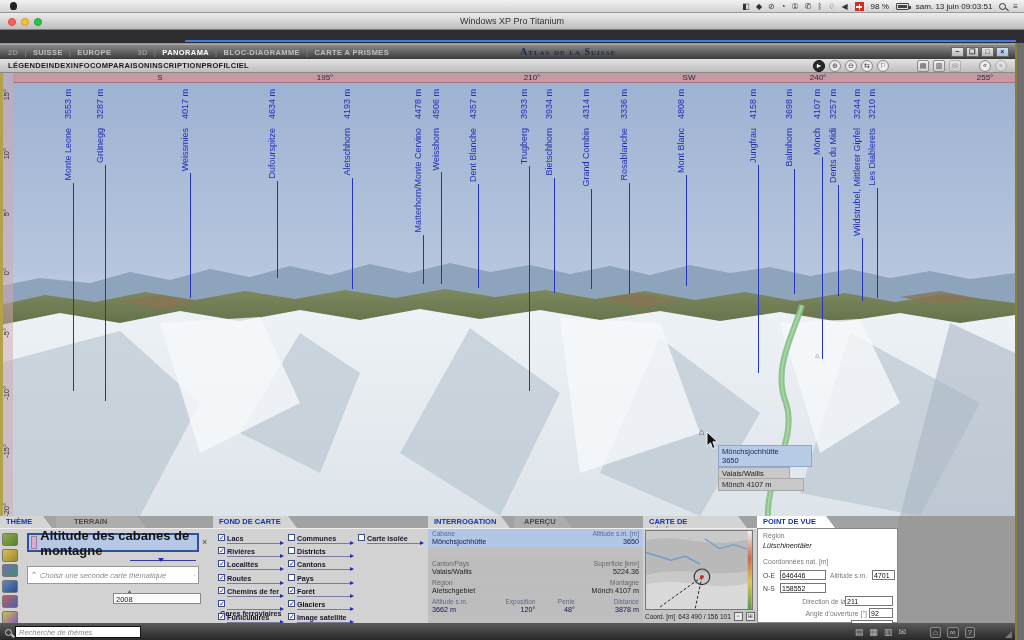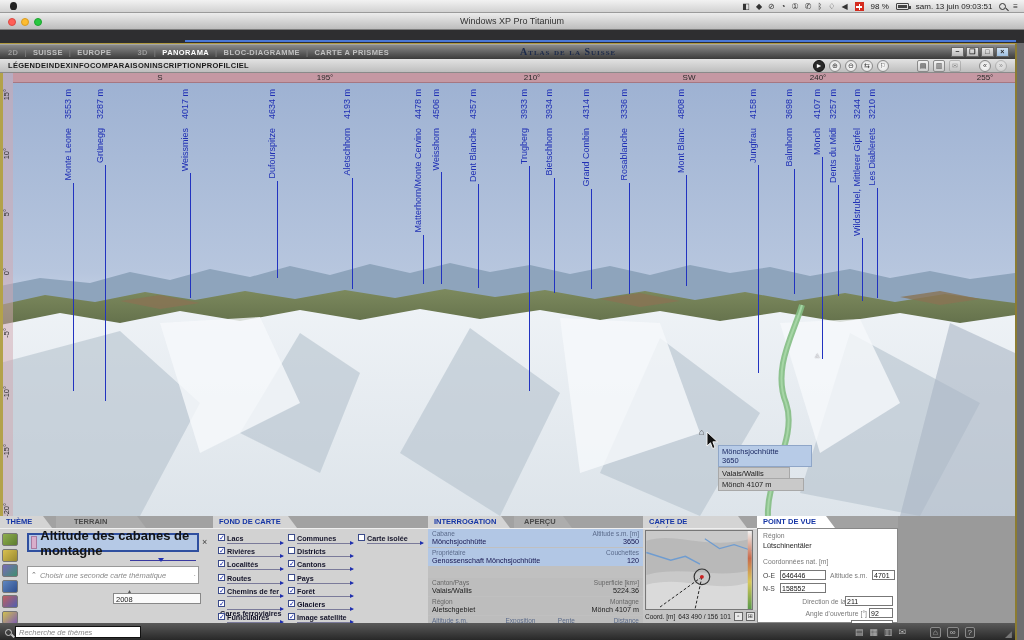--- a/index.html
+++ b/index.html
@@ -449,30 +449,20 @@
               <div class="int-row blue">
                 <div class="int-cell left">
                   <div class="int-label">Cabane</div>
                   <div class="int-value">Mönchsjochhütte</div>
                 </div>
                 <div class="int-cell right">
                   <div class="int-label">Altitude s.m. [m]</div>
                   <div class="int-value">3650</div>
                 </div>
               </div>
-              <div class="int-row blue">
-                <div class="int-cell left">
-                  <div class="int-label">Propriétaire</div>
-                  <div class="int-value">Genossenschaft Mönchsjochhütte</div>
-                </div>
-                <div class="int-cell right">
-                  <div class="int-label">Couchettes</div>
-                  <div class="int-value">120</div>
-                </div>
-              </div>
               <div class="int-gap"></div>
               <div class="int-row gray">
                 <div class="int-cell left">
                   <div class="int-label">Canton/Pays</div>
                   <div class="int-value">Valais/Wallis</div>
                 </div>
                 <div class="int-cell right">
                   <div class="int-label">Superficie [km²]</div>
                   <div class="int-value">5224.36</div>
                 </div>
@@ -538,21 +528,21 @@
             <span class="mini-btn">▫</span>
             <span class="mini-btn">⊞</span>
           </div>
         </div>
       </div>
 
       <div class="panel" id="panel-pdv">
         <div class="ptab active" style="left:0;width:78px;background:#fff;">POINT DE VUE</div>
         <div class="pbody">
           <span class="pdv-lab" style="left:5px;top:3px;">Région</span>
-          <span class="pdv-val" style="left:5px;top:12px;">Lütschinentäler</span>
+          <span class="pdv-val" style="left:5px;top:12px;font-style:italic;">Lütschinentäler</span>
           <span class="pdv-lab" style="left:5px;top:29px;">Coordonnées nat. [m]</span>
           <span class="pdv-lab" style="left:5px;top:43px;color:#444;">O-E</span>
           <input class="pdv-input" style="left: 22px; top: 41px; width: 46px;" value="646446">
           <span class="pdv-lab" style="left:72px;top:43px;">Altitude s.m.</span>
           <input class="pdv-input" style="left: 114px; top: 41px; width: 23px;" value="4701">
           <span class="pdv-lab" style="left:5px;top:56px;color:#444;">N-S</span>
           <input class="pdv-input" style="left: 22px; top: 54px; width: 46px;" value="158552">
           <span class="pdv-lab" style="right:30px;top:69px;">Direction de la vue [°]</span>
           <input class="pdv-input" style="right: 4px; top: 67px; width: 48px;" value="211">
           <span class="pdv-lab" style="right:30px;top:81px;">Angle d'ouverture [°]</span>

